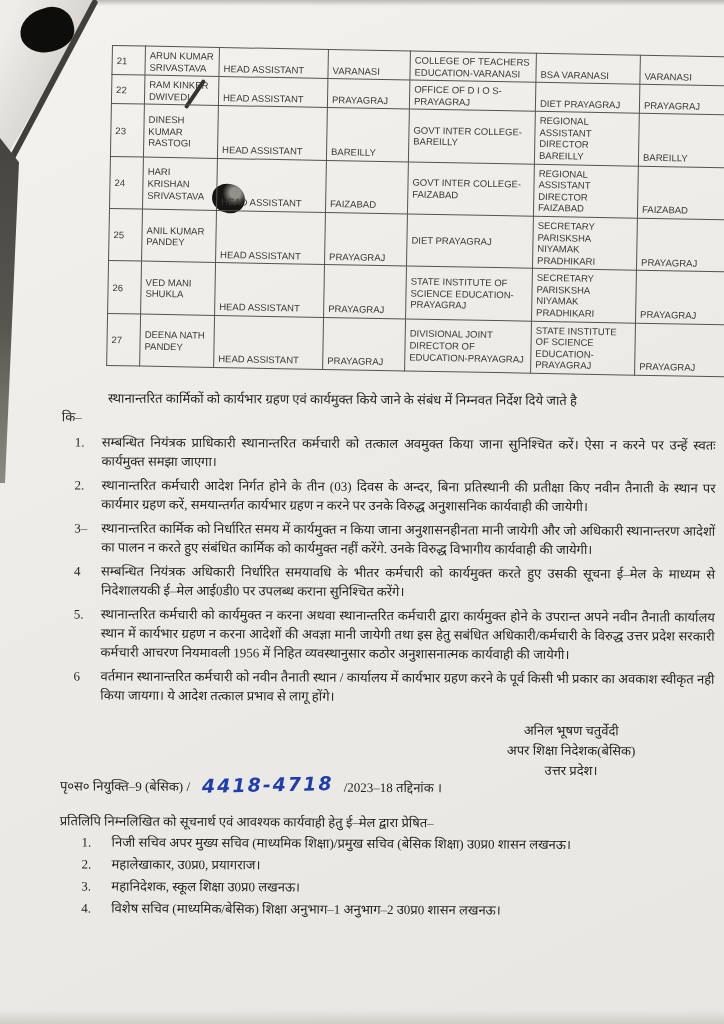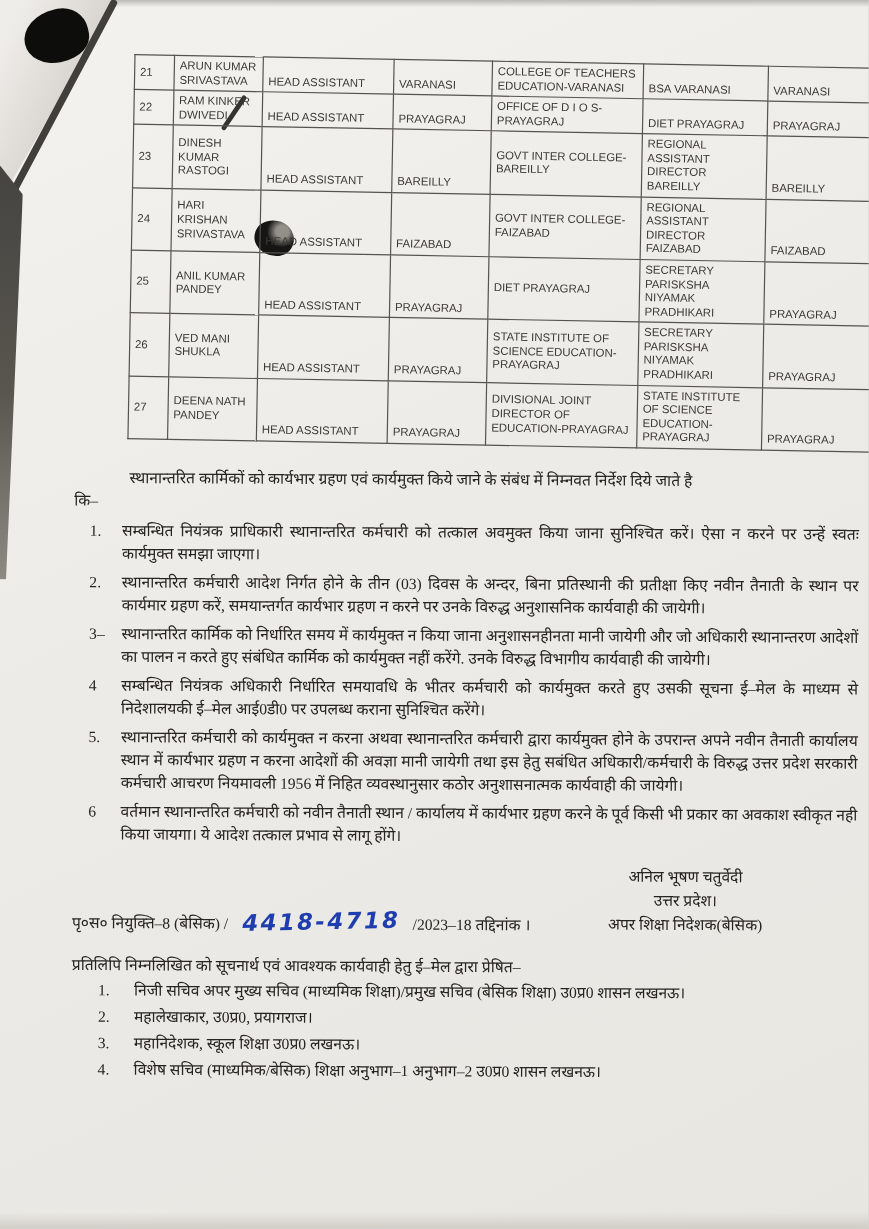--- a/index.html
+++ b/index.html
@@ -52,21 +52,21 @@
   .doc{position:absolute;top:388px;left:0;width:724px;
     font-family:"Liberation Serif",serif;font-size:13px;line-height:19px;
     transform:rotate(0.3deg);transform-origin:0 0;}
   .intro{padding:0 10px 0 62px;text-align:justify;}
   .intro .ind{display:inline-block;width:46px;}
   .ins-list{margin-top:6px;}
   .ins-item{display:flex;padding:0 8px 0 62px;margin-bottom:5px;}
   .ins-num{width:40px;flex:none;padding-left:13px;box-sizing:border-box;}
   .ins-text{flex:1;text-align:justify;}
 
-  .sig-block{margin:14px 56px 0 auto;width:190px;text-align:center;line-height:20px;}
+  .sig-block{margin:14px 56px 16px auto;width:190px;text-align:center;line-height:20px;}
   .ref-row{margin-top:-20px;padding-left:62px;display:flex;align-items:baseline;white-space:nowrap;}
   .hand{font-family:"DejaVu Sans",sans-serif;font-style:italic;font-weight:bold;
     color:#1e3dae;font-size:19px;letter-spacing:2px;margin:0 10px 0 12px;
     transform:rotate(-1.5deg);display:inline-block;}
 
   .copy-head{margin-top:16px;padding-left:62px;}
   .copy-list{margin-top:2px;}
   .copy-item{display:flex;padding:0 8px 0 62px;margin-bottom:3px;}
   .copy-num{width:52px;flex:none;padding-left:22px;box-sizing:border-box;}
   .copy-text{flex:1;}
@@ -195,26 +195,26 @@
         </div>
 
         <div class="ins-item">
           <div class="ins-num">6</div>
           <div class="ins-text">वर्तमान स्थानान्तरित कर्मचारी को नवीन तैनाती स्थान / कार्यालय में कार्यभार ग्रहण करने के पूर्व किसी भी प्रकार का अवकाश स्वीकृत नही किया जायगा। ये आदेश तत्काल प्रभाव से लागू होंगे।</div>
         </div>
       </div>
 
     <div class="sig-block">
       <div>अनिल भूषण चतुर्वेदी</div>
+      <div>अपर शिक्षा निदेशक(बेसिक)</div>
       <div>उत्तर प्रदेश।</div>
-      <div>अपर शिक्षा निदेशक(बेसिक)</div>
     </div>
 
     <div class="ref-row">
-      <span>पृ०स० नियुक्ति–8 (बेसिक) /</span>
+      <span>पृ०स० नियुक्ति–9 (बेसिक) /</span>
       <span class="hand">4418-4718</span>
       <span>/2023–18 तद्दिनांक ।</span>
     </div>
 
     <div class="copy-head">प्रतिलिपि निम्नलिखित को सूचनार्थ एवं आवश्यक कार्यवाही हेतु ई–मेल द्वारा प्रेषित–</div>
 
     <div class="copy-list">
 
         <div class="copy-item">
           <div class="copy-num">1.</div>

